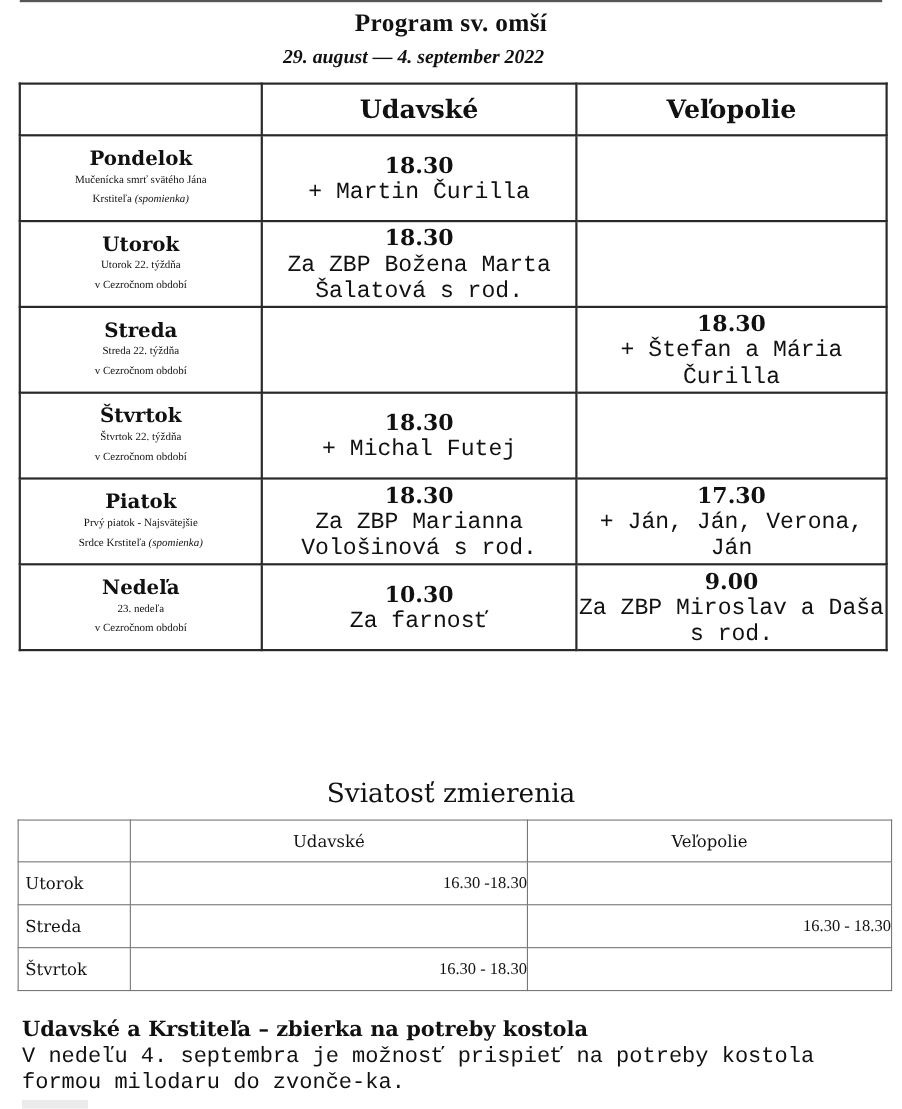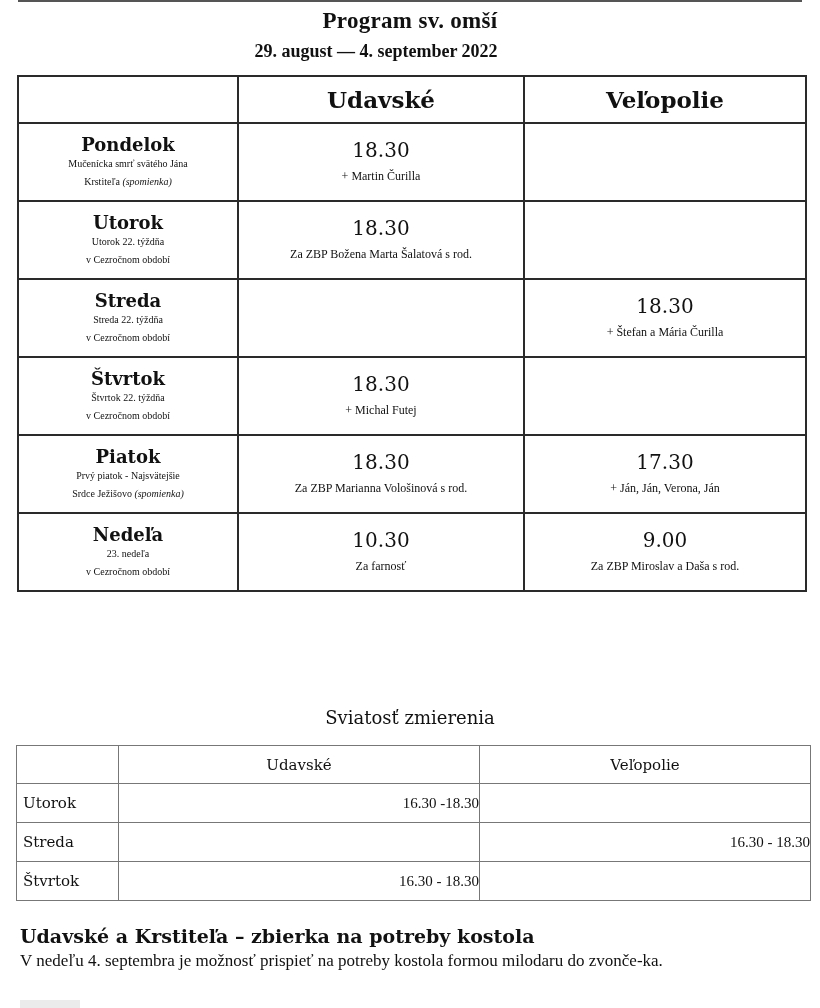--- a/index.html
+++ b/index.html
@@ -7,43 +7,43 @@
       width: 820px; height: 1008px; position: relative; overflow: hidden;
       font-family: "Liberation Serif", "DejaVu Serif", serif; color: #111;
     }
     .topline { position: absolute; left: 18px; top: 0; width: 784px; height: 2px; background: #555; }
     .title {
       position: absolute; left: 0; top: 8px; width: 820px; text-align: center;
       font-size: 23px; font-weight: bold; letter-spacing: 0.3px;
     }
     .subtitle {
       position: absolute; left: 0; top: 41px; width: 752px; text-align: center;
-      font-size: 18px; font-weight: bold;
+      font-size: 18px; font-weight: bold; font-style: italic;
     }
     table.mass {
       position: absolute; left: 17px; top: 75px; width: 788px;
       border-collapse: collapse; table-layout: fixed;
     }
     table.mass td, table.mass th {
       border: 2px solid #2a2a2a; text-align: center; vertical-align: middle; padding: 0;
     }
     table.mass col.c1 { width: 220px; }
     table.mass col.c2 { width: 286px; }
     table.mass col.c3 { width: 282px; }
     table.mass tr.head th { height: 45px; font-size: 23px; font-weight: bold; font-family: "DejaVu Serif", serif; }
     table.mass tr.row td { height: 76px; }
     .day-name { font-family: "DejaVu Serif", serif; font-weight: bold; font-size: 18px; line-height: 21px; }
     .day-desc { font-size: 10px; line-height: 18px; }
     .day-desc i { font-style: italic; margin-top: 20px; }
-    .time { font-family: "DejaVu Serif", serif; font-weight: normal; font-size: 20px; line-height: 28px; }
-    .intent { font-size: 12px; line-height: 24px; }
+    .time { font-family: "DejaVu Serif", serif; font-weight: bold; font-size: 20px; line-height: 28px; }
+    .intent { font-size: 21px; line-height: 24px; font-family: Liberation Mono, monospace; }
 
     .sec-title {
       position: absolute; left: 0; top: 707px; width: 820px; text-align: center;
-      font-size: 18px; font-family: "DejaVu Serif", serif;
+      font-size: 24px; font-family: "DejaVu Serif", serif;
     }
     table.conf {
       position: absolute; left: 16px; top: 745px; width: 794px;
       border-collapse: collapse; table-layout: fixed;
     }
     table.conf td, table.conf th {
       border: 1px solid #777; padding: 0; vertical-align: middle;
     }
     table.conf col.k1 { width: 102px; }
     table.conf col.k2 { width: 361px; }
@@ -51,21 +51,21 @@
     table.conf tr.chead th { height: 37px; font-weight: normal; font-size: 15px; text-align: center; font-family: "DejaVu Serif", serif; }
     table.conf tr.crow td { height: 38px; font-size: 15px; }
     table.conf td.cday { text-align: left; padding-left: 6px; font-family: "DejaVu Serif", serif; font-size: 15px; }
     table.conf td.ctime { text-align: right; }
 
     .news-head {
       position: absolute; left: 20px; top: 925px; font-size: 19px; font-weight: bold;
       font-family: "DejaVu Serif", serif;
     }
     .news-body {
-      position: absolute; left: 20px; top: 949px; width: 790px; font-size: 17px; line-height: 24px;
+      position: absolute; left: 20px; top: 949px; width: 790px; font-size: 20px; line-height: 24px; font-family: Liberation Mono, monospace;
     }
     .cut-fragment {
       position: absolute; left: 20px; top: 1000px; width: 60px; height: 8px; background: #ddd; opacity: 0.6;
     }
   </style>
 </head>
 <body>
 
 <div class="topline"></div>
 <div class="title">Program sv. omší</div>
@@ -142,21 +142,21 @@
         </td>
         <td>
           <div class="time"></div>
           <div class="intent"></div>
         </td>
       </tr>
       <tr class="row">
         <td>
           <div class="day-name">Piatok</div>
           <div class="day-desc">Prvý piatok - Najsvätejšie</div>
-          <div class="day-desc"><span>Srdce Ježišovo</span> <i>(spomienka)</i></div>
+          <div class="day-desc"><span>Srdce Krstiteľa</span> <i>(spomienka)</i></div>
         </td>
         <td>
           <div class="time">18.30</div>
           <div class="intent">Za ZBP Marianna Vološinová s rod.</div>
         </td>
         <td>
           <div class="time">17.30</div>
           <div class="intent">+ Ján, Ján, Verona, Ján</div>
         </td>
       </tr>

